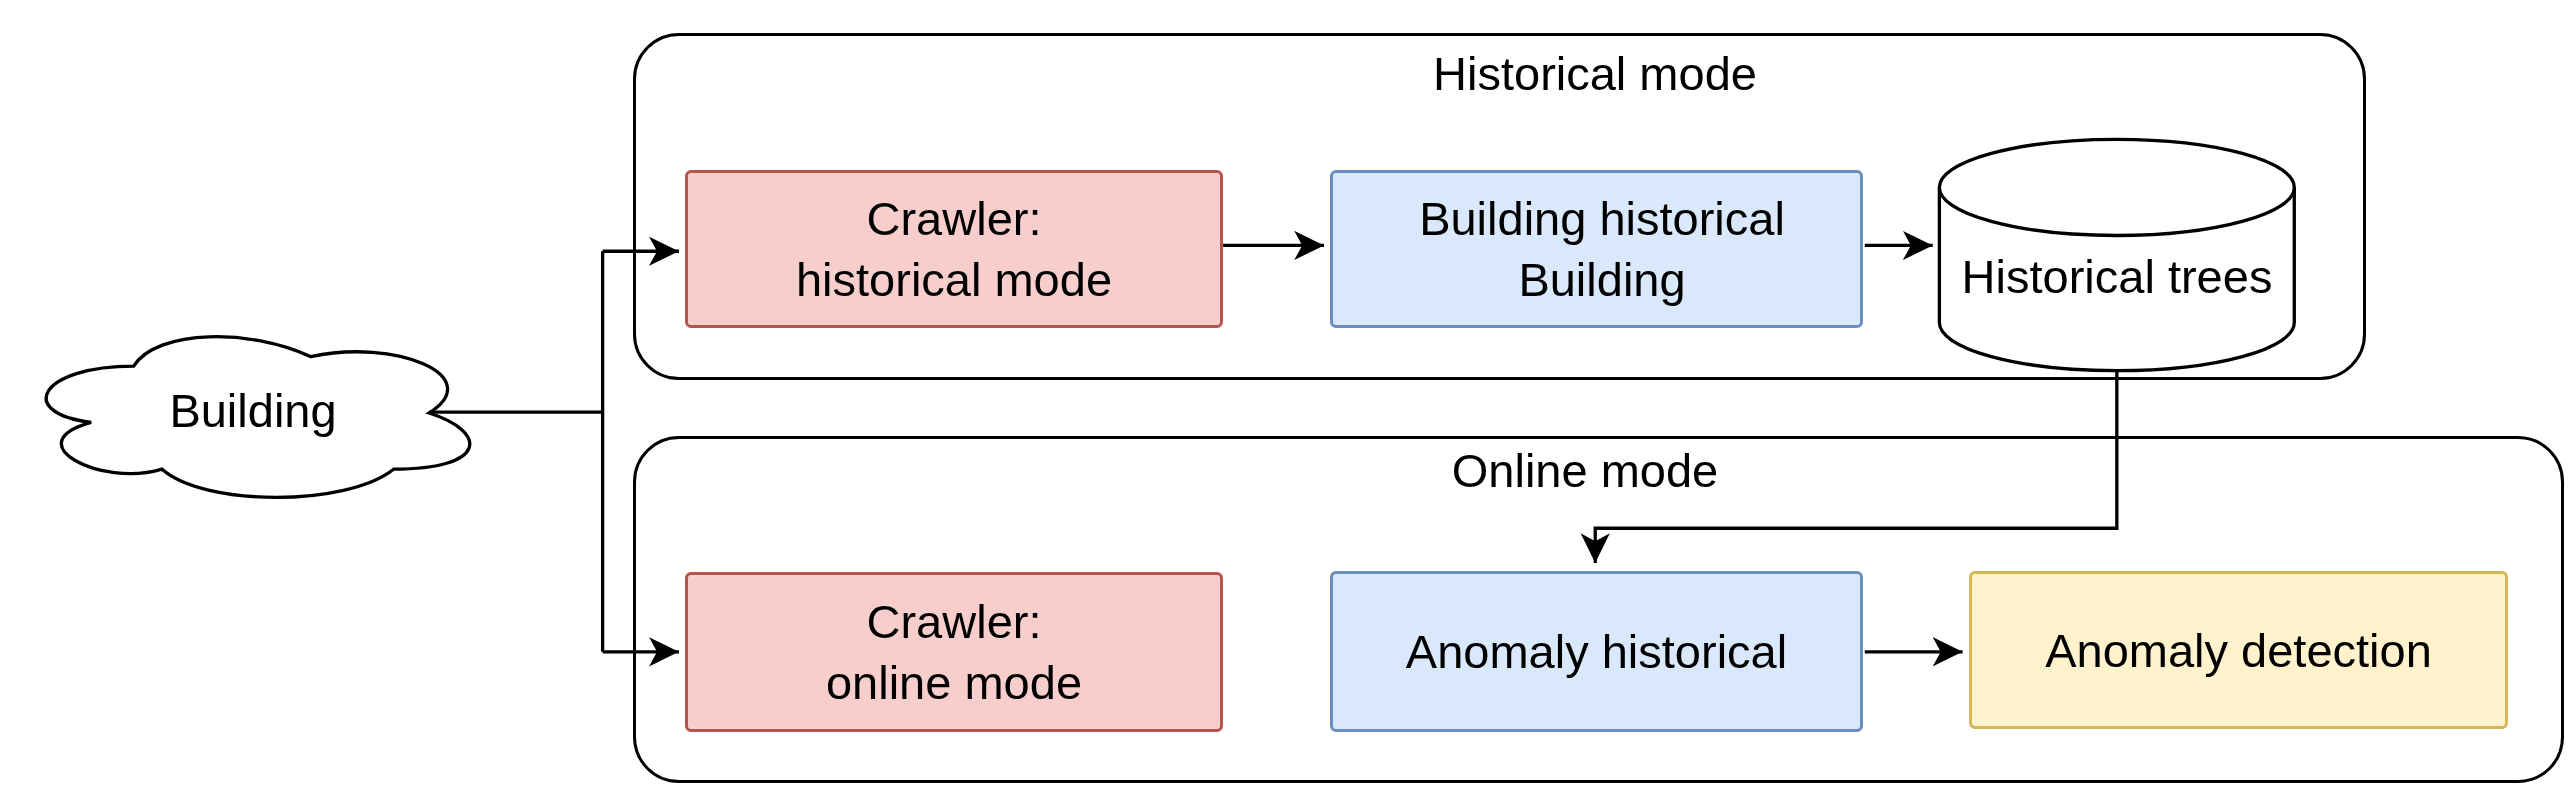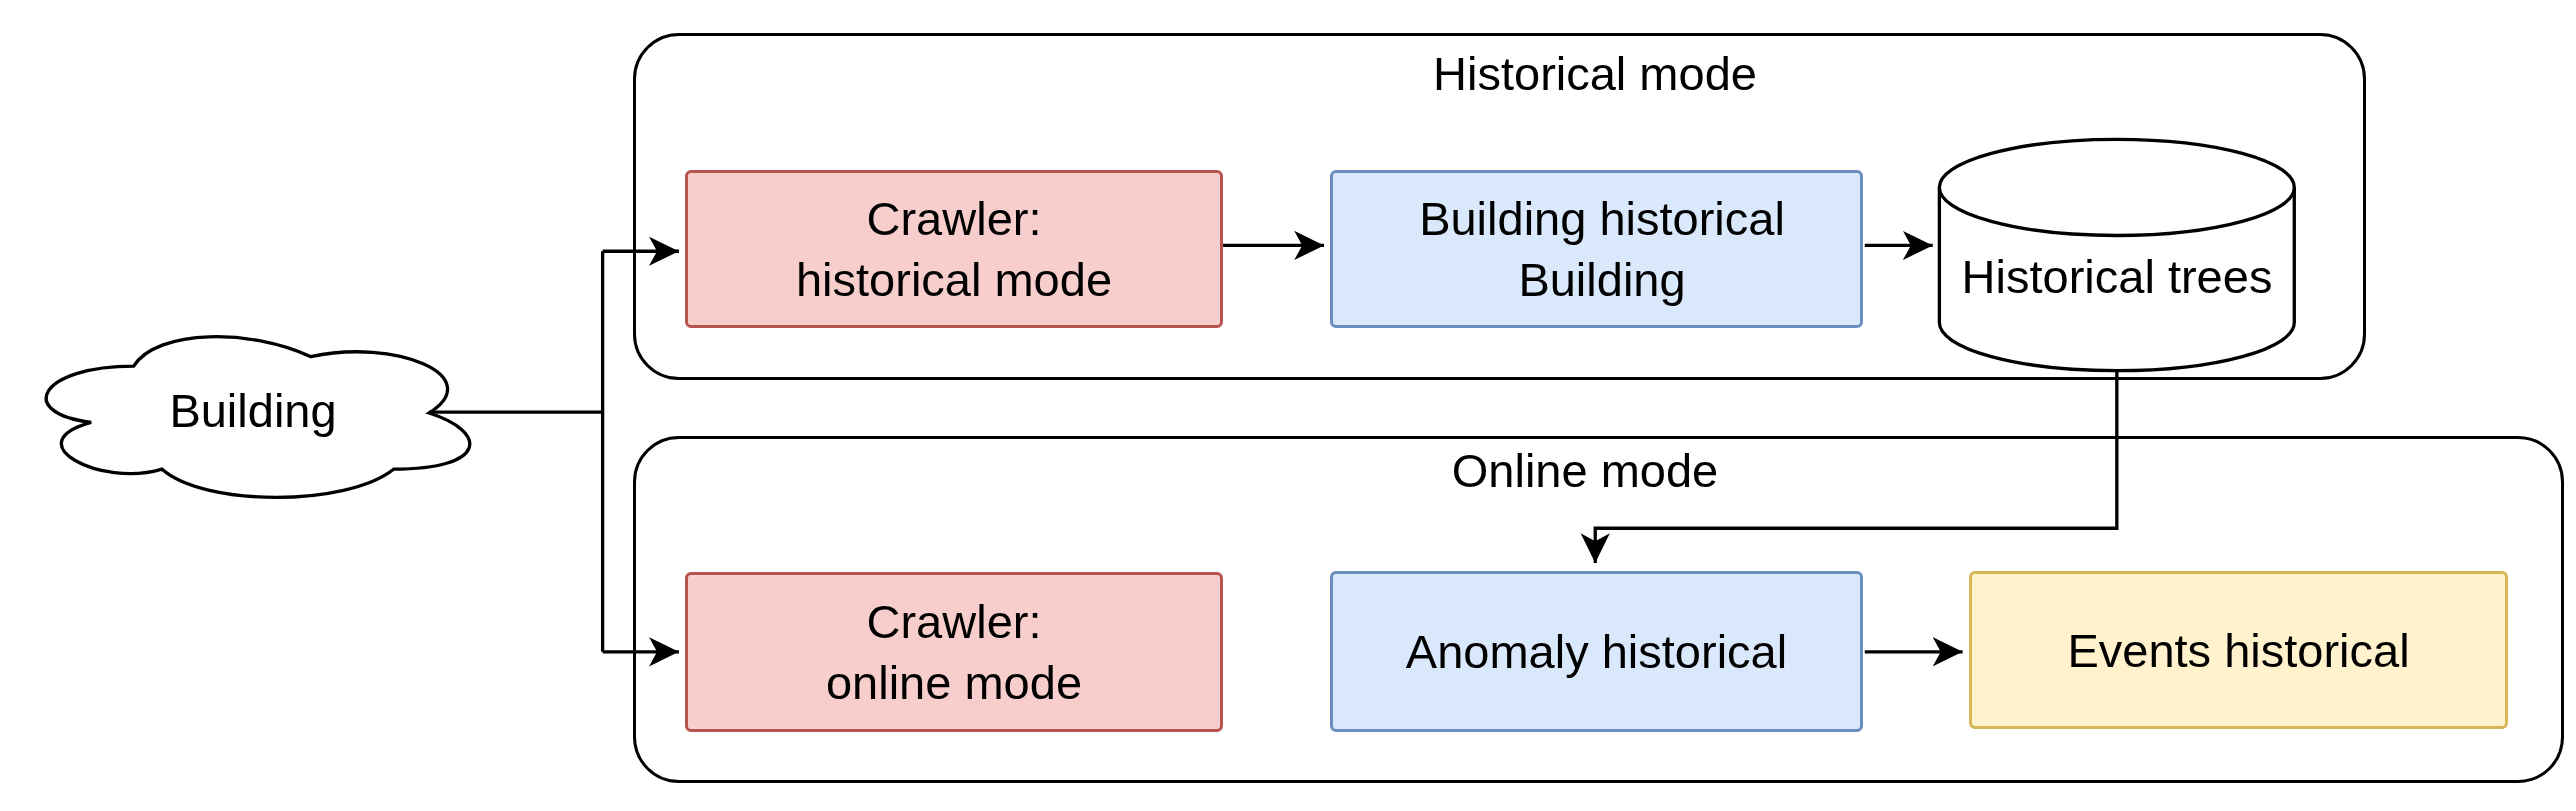--- a/index.html
+++ b/index.html
@@ -143,21 +143,21 @@
   <div class="node node-red node-crawler-online">
     <span>Crawler:</span>
     <span>online mode</span>
   </div>
 
   <div class="node node-blue node-anomaly">
     <span>Anomaly historical</span>
   </div>
 
   <div class="node node-yellow node-events">
-    <span>Events historical</span>
+    <span>Anomaly detection</span>
   </div>
 
   <div class="floating-label label-historical-title">Historical mode</div>
 
   <div class="floating-label label-online-title">Online mode</div>
 
   <div class="floating-label label-instagram">Building</div>
 
   <div class="floating-label label-historical-trees">Historical trees</div>
 

